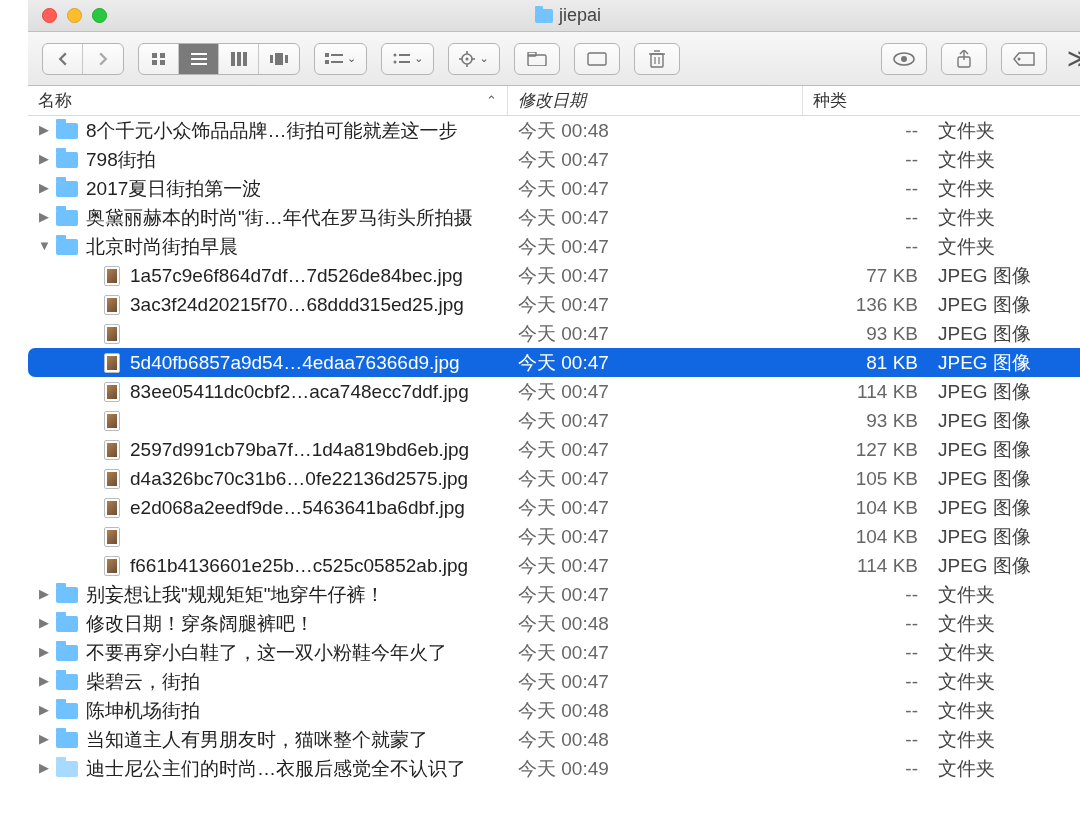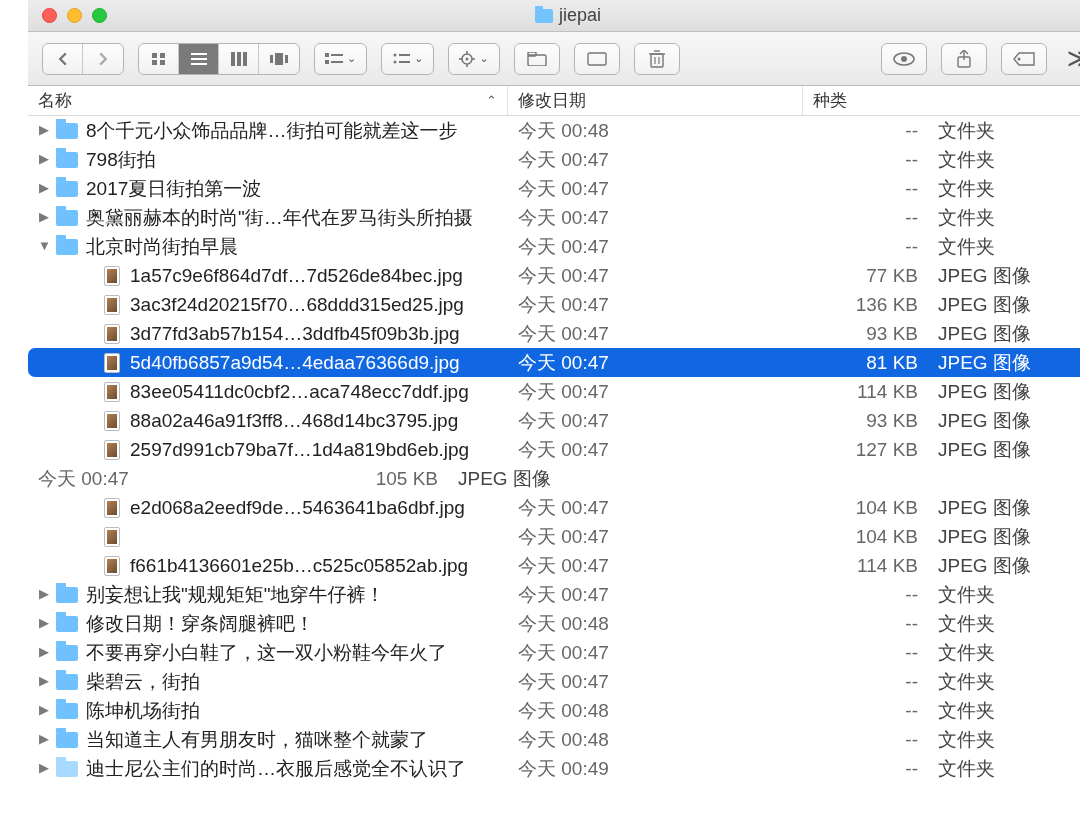--- a/index.html
+++ b/index.html
@@ -82,21 +82,21 @@
     background:#fff;
     border-bottom:1px solid #d9d9d9;
     font-size:17px; color:#333;
   }
   .colhdr > div {
     display:flex; align-items:center;
     border-right:1px solid #e2e2e2;
     padding:0 10px;
   }
   .c-name { flex:0 0 480px; }
-  .c-date { flex:0 0 295px; }
+  .c-date { flex:0 0 295px;font-style:italic; }
   .c-size { flex:0 0 125px; justify-content:flex-end;}
   .c-kind { flex:1; border-right:none;}
   .sort-caret { margin-left:auto; font-size:13px; color:#666;}
 
   
   .list { flex:1; overflow:hidden; }
   .row {
     display:flex; height:29px; align-items:center;
     font-size:19px; color:#222;
   }
@@ -362,21 +362,20 @@
           <span class="fname">3ac3f24d20215f70…68ddd315ed25.jpg</span>
         </div>
         <div class="cell-date">今天 00:47</div>
         <div class="cell-size">136 KB</div>
         <div class="cell-kind">JPEG 图像</div>
       </div>
       <div class="row">
         <div class="cell-name">
           <span class="spacer" style="width: 76px;"></span>
           <span class="ico-jpg"></span>
-          <span class="fname">3d77fd3ab57b154…3ddfb45f09b3b.jpg</span>
         </div>
         <div class="cell-date">今天 00:47</div>
         <div class="cell-size">93 KB</div>
         <div class="cell-kind">JPEG 图像</div>
       </div>
       <div class="row selected">
         <div class="cell-name">
           <span class="spacer" style="width: 76px;"></span>
           <span class="ico-jpg"></span>
           <span class="fname">5d40fb6857a9d54…4edaa76366d9.jpg</span>
@@ -392,37 +391,41 @@
           <span class="fname">83ee05411dc0cbf2…aca748ecc7ddf.jpg</span>
         </div>
         <div class="cell-date">今天 00:47</div>
         <div class="cell-size">114 KB</div>
         <div class="cell-kind">JPEG 图像</div>
       </div>
       <div class="row">
         <div class="cell-name">
           <span class="spacer" style="width: 76px;"></span>
           <span class="ico-jpg"></span>
-          <span class="fname">88a02a46a91f3ff8…468d14bc3795.jpg</span>
         </div>
         <div class="cell-date">今天 00:47</div>
         <div class="cell-size">93 KB</div>
         <div class="cell-kind">JPEG 图像</div>
       </div>
       <div class="row">
         <div class="cell-name">
           <span class="spacer" style="width: 76px;"></span>
           <span class="ico-jpg"></span>
           <span class="fname">2597d991cb79ba7f…1d4a819bd6eb.jpg</span>
         </div>
         <div class="cell-date">今天 00:47</div>
         <div class="cell-size">127 KB</div>
         <div class="cell-kind">JPEG 图像</div>
       </div>
       <div class="row">
+        <div class="cell-name">
+          <span class="spacer" style="width: 76px;"></span>
+          <span class="ico-jpg"></span>
+          <span class="fname">d4a326bc70c31b6…0fe22136d2575.jpg</span>
+        </div>
         <div class="cell-date">今天 00:47</div>
         <div class="cell-size">105 KB</div>
         <div class="cell-kind">JPEG 图像</div>
       </div>
       <div class="row">
         <div class="cell-name">
           <span class="spacer" style="width: 76px;"></span>
           <span class="ico-jpg"></span>
           <span class="fname">e2d068a2eedf9de…5463641ba6dbf.jpg</span>
         </div>

